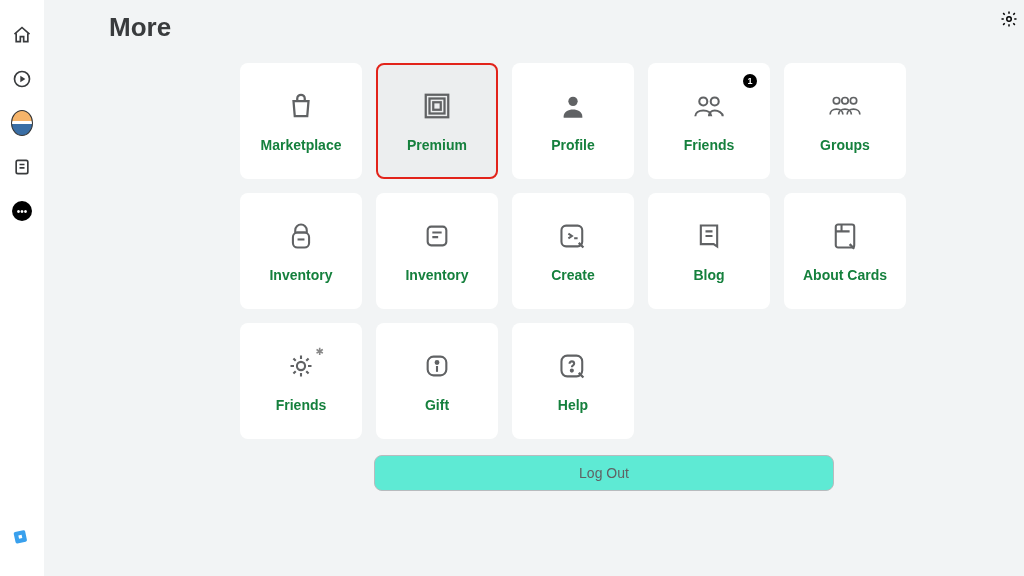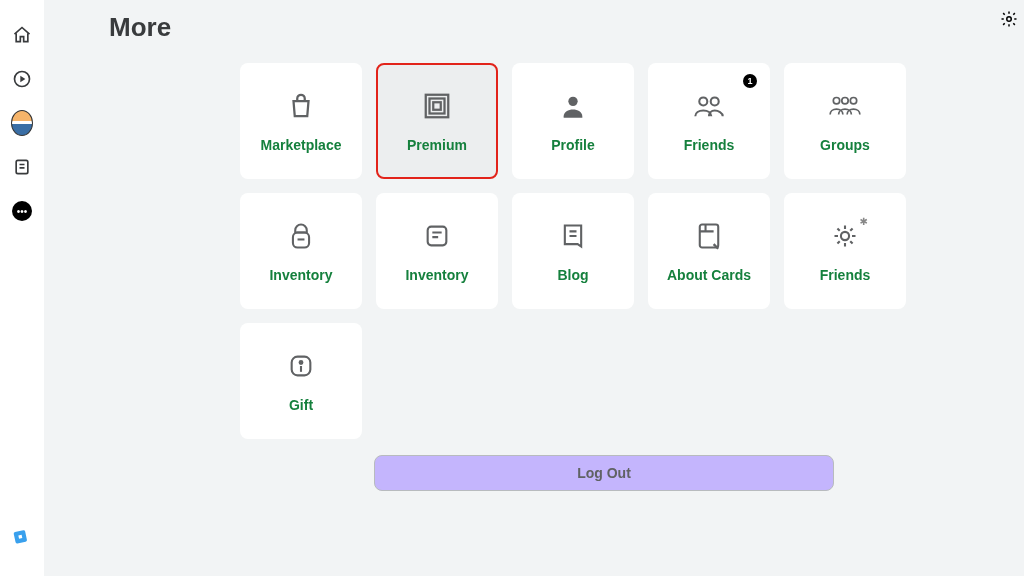--- a/index.html
+++ b/index.html
@@ -102,24 +102,24 @@
   }
   .logout-row {
     margin-left: 300px;
     margin-top: 16px;
   }
   .logout-btn {
     width: 460px;
     height: 36px;
     border: 1px solid #b8bbbe;
     border-radius: 8px;
-    background: #c4b5fd;
+    background: #5eead4;
     color: #606264;
     font-size: 14px;
-    font-weight: 700;
+    font-weight: 400;
     display:flex;align-items:center;justify-content:center;
     cursor: pointer;
   }
   .top-gear {
     position: absolute; top: 10px; right: 6px;
     width: 18px; height: 18px;
     color: #000;
   }
   svg { display:block; }
 </style>
@@ -243,20 +243,30 @@
     <div class="tile">
       <div class="icon">
         <svg width="28" height="28" viewBox="0 0 24 24" fill="none" stroke="#606264" stroke-width="1.8">
             <rect x="4" y="4" width="16" height="16" rx="3"></rect>
             <path d="M8 9h8M8 13h5"></path>
           </svg>
       </div>
       <div class="label">Inventory</div>
     </div>
 
+    <div class="tile">
+      <div class="icon">
+        <svg width="30" height="28" viewBox="0 0 26 24" fill="none" stroke="#606264" stroke-width="1.8">
+            <rect x="3" y="3" width="18" height="18" rx="4"></rect>
+            <path d="M9 10l3 2-3 2M14 14h3"></path>
+            <path d="M18 18l4 4" stroke-width="2"></path>
+          </svg>
+      </div>
+      <div class="label">Create</div>
+    </div>
 
     <div class="tile">
       <div class="icon">
         <svg width="28" height="28" viewBox="0 0 24 24" fill="none" stroke="#606264" stroke-width="1.8">
             <path d="M5 3h14v18l-3-2H5V3z"></path>
             <path d="M9 8h6M9 12h6"></path>
           </svg>
       </div>
       <div class="label">Blog</div>
     </div>
@@ -288,19 +298,30 @@
       <div class="icon">
         <svg width="28" height="28" viewBox="0 0 24 24" fill="none" stroke="#606264" stroke-width="1.8">
             <rect x="4" y="4" width="16" height="16" rx="5"></rect>
             <circle cx="12" cy="9" r="1.2" fill="#606264"></circle>
             <path d="M12 12v5"></path>
           </svg>
       </div>
       <div class="label">Gift</div>
     </div>
 
+    <div class="tile">
+      <div class="icon">
+        <svg width="30" height="28" viewBox="0 0 26 24" fill="none" stroke="#606264" stroke-width="1.8">
+            <rect x="3" y="3" width="18" height="18" rx="5"></rect>
+            <path d="M10 10a2 2 0 114 0c0 1.5-2 1.5-2 3"></path>
+            <circle cx="12" cy="16" r="0.9" fill="#606264"></circle>
+            <path d="M18 18l4 4" stroke-width="2"></path>
+          </svg>
+      </div>
+      <div class="label">Help</div>
+    </div>
 
   </div>
 
   <div class="logout-row">
     <div class="logout-btn">Log Out</div>
   </div>
 </div>
 
 </body></html>

